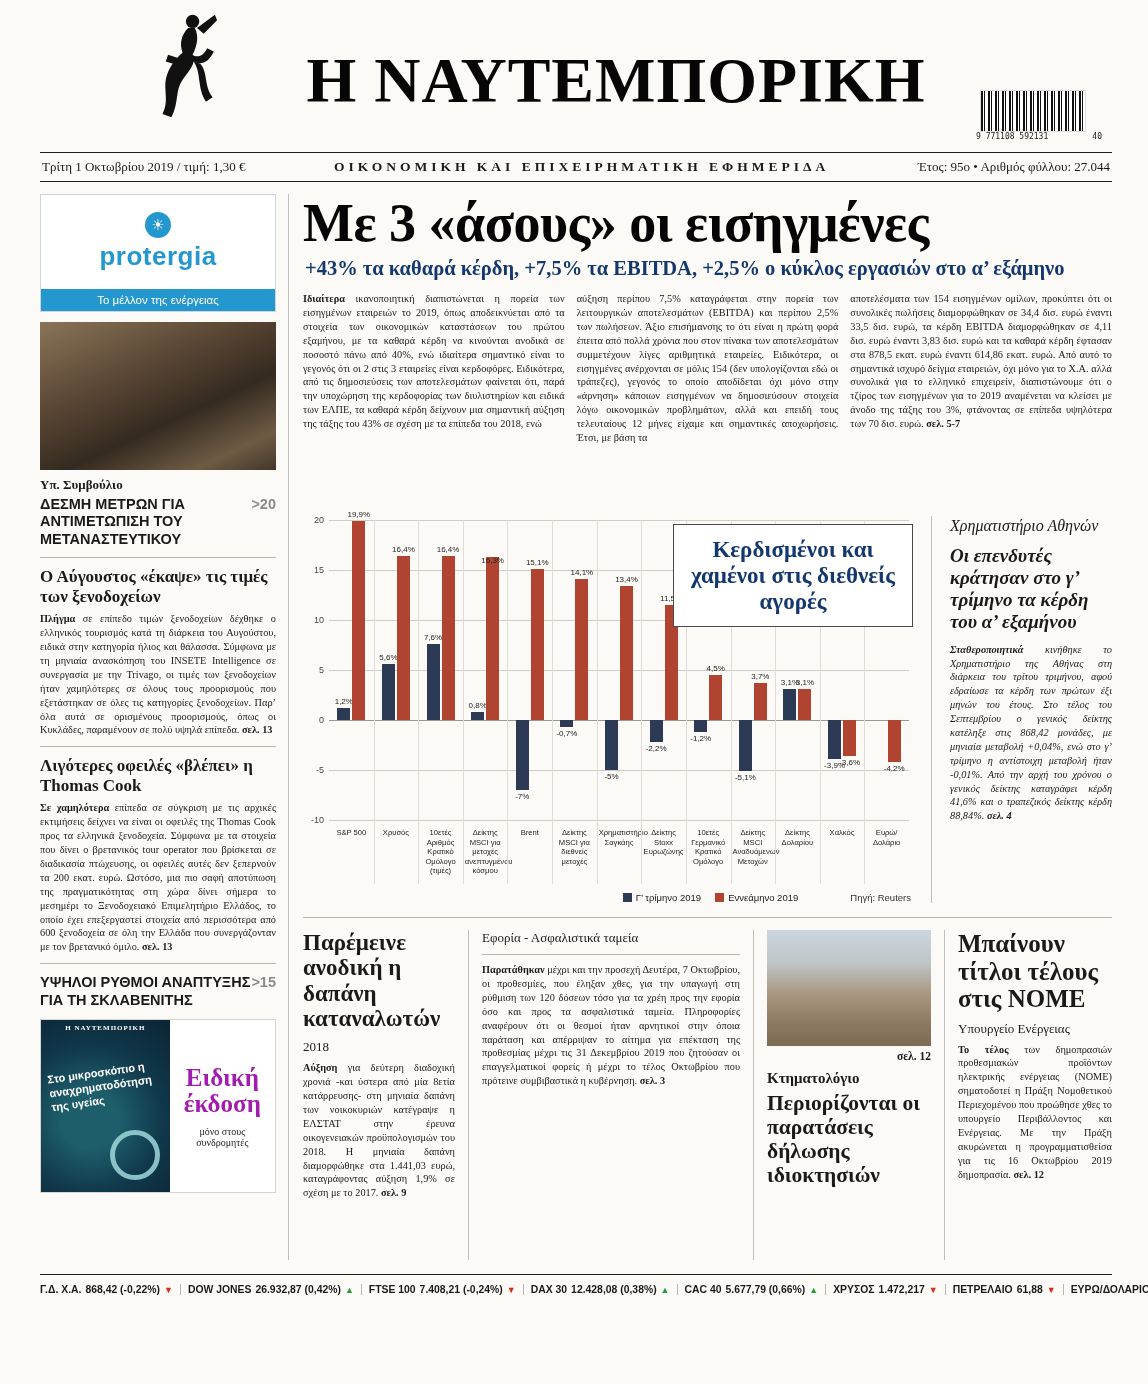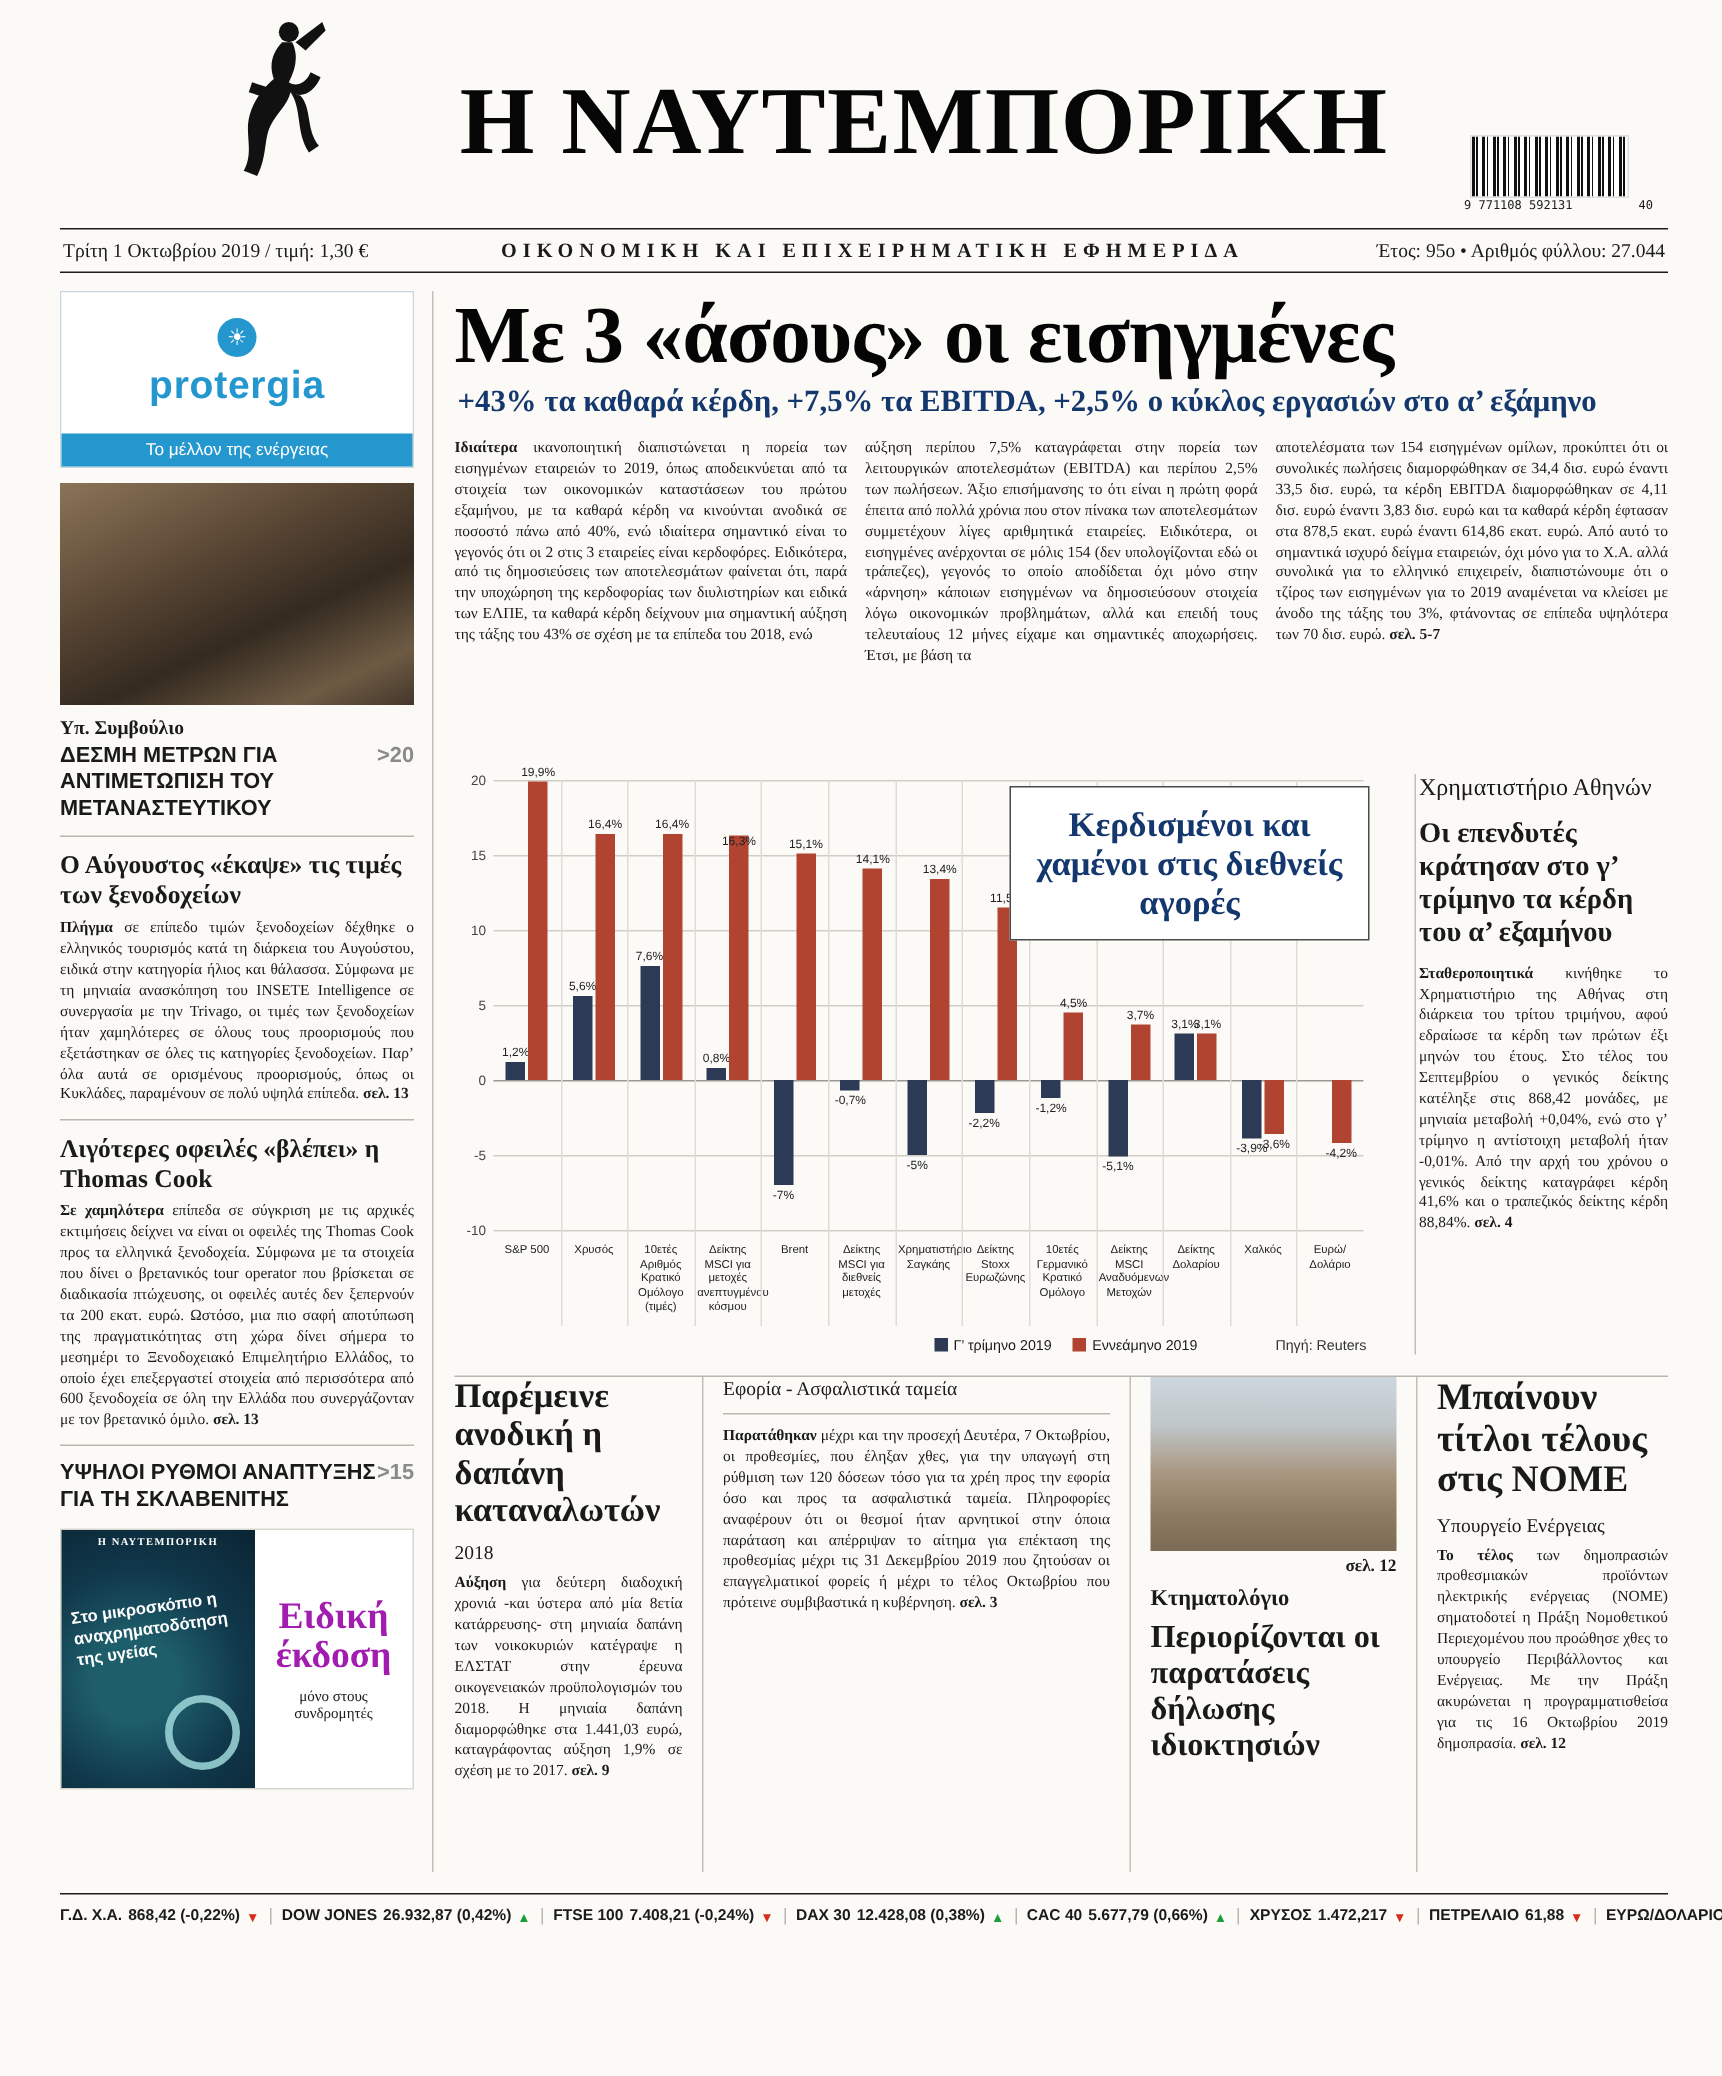--- a/index.html
+++ b/index.html
@@ -78,25 +78,25 @@
   .vsep{position:absolute;top:4px;bottom:4px;width:1px;background:#dedcd4;}
   .cat{font-family:"Liberation Sans",sans-serif;font-size:7.6px;line-height:1.25;text-align:center;
       padding:4px 2px 0;box-sizing:border-box;color:#222;}
   .chart-titlebox{position:absolute;top:8px;right:2px;width:218px;background:#fff;border:1.5px solid #4a4a4a;
       padding:12px 10px;text-align:center;font-size:23px;font-weight:bold;color:#14386e;line-height:1.12;}
   .legend{display:flex;align-items:center;justify-content:flex-end;gap:16px;margin-top:4px;
       font-family:"Liberation Sans",sans-serif;font-size:9.5px;padding-right:4px;}
   .legend .sq{display:inline-block;width:9px;height:9px;margin-right:4px;vertical-align:-1px;}
   .legend .src{margin-left:22px;color:#333;}
   
-  .athex{flex:1;margin-left:28px;padding-left:2px;border-left:1px solid #c2bfb8;}
+  .athex{flex:1;margin-left:16px;padding-left:18px;border-left:1px solid #c2bfb8;font-style:italic;}
   .athex .kicker{font-size:16px;line-height:1.2;}
   .athex h3{font-size:19px;font-weight:bold;line-height:1.15;margin:10px 0 10px;}
   
-  .bottom-row{display:flex;border-top:1px solid #b9b6ae;margin-top:14px;padding-top:0;height:330px;overflow:hidden;}
+  .bottom-row{display:flex;border-top:1px solid #b9b6ae;margin-top:14px;padding-top:12px;height:330px;overflow:hidden;}
   .bcol{box-sizing:border-box;}
   .bcol + .bcol{border-left:1px solid #c2bfb8;margin-left:13px;padding-left:13px;}
   .b1{width:152px;flex:none;}
   .b2{width:272px;flex:none;}
   .b3{width:178px;flex:none;}
   .b4{flex:1;}
   .b1 h3{font-size:23px;font-weight:bold;line-height:1.1;margin:0 0 8px;}
   .b2 h3{font-size:30px;font-weight:bold;line-height:1.08;margin:0 0 8px;}
   .b4 h3{font-size:25px;font-weight:bold;line-height:1.1;margin:0 0 8px;}
   .kicker-md{font-size:13px;margin-bottom:6px;}

